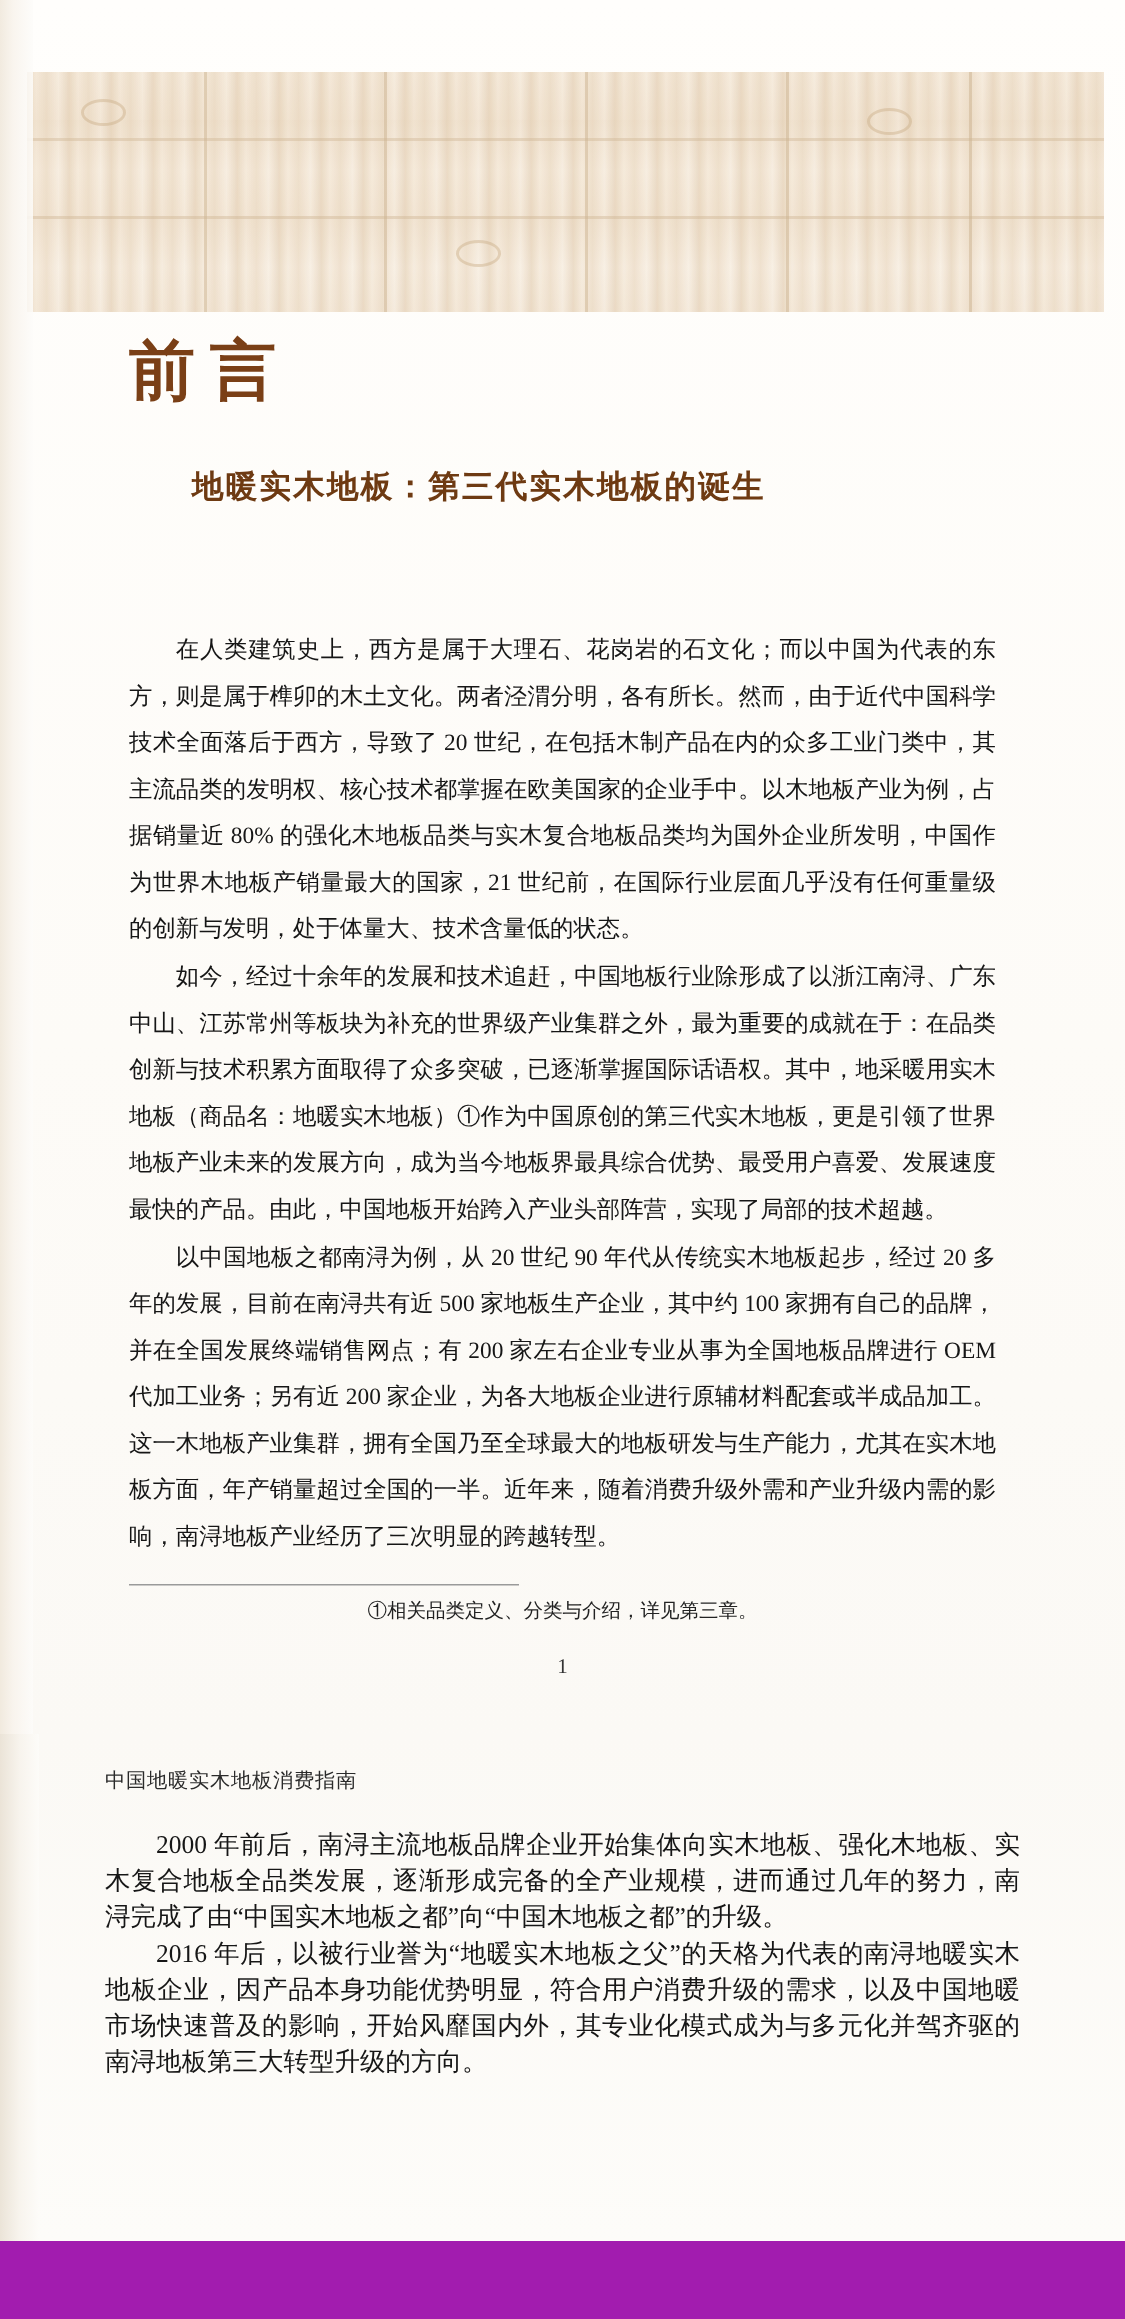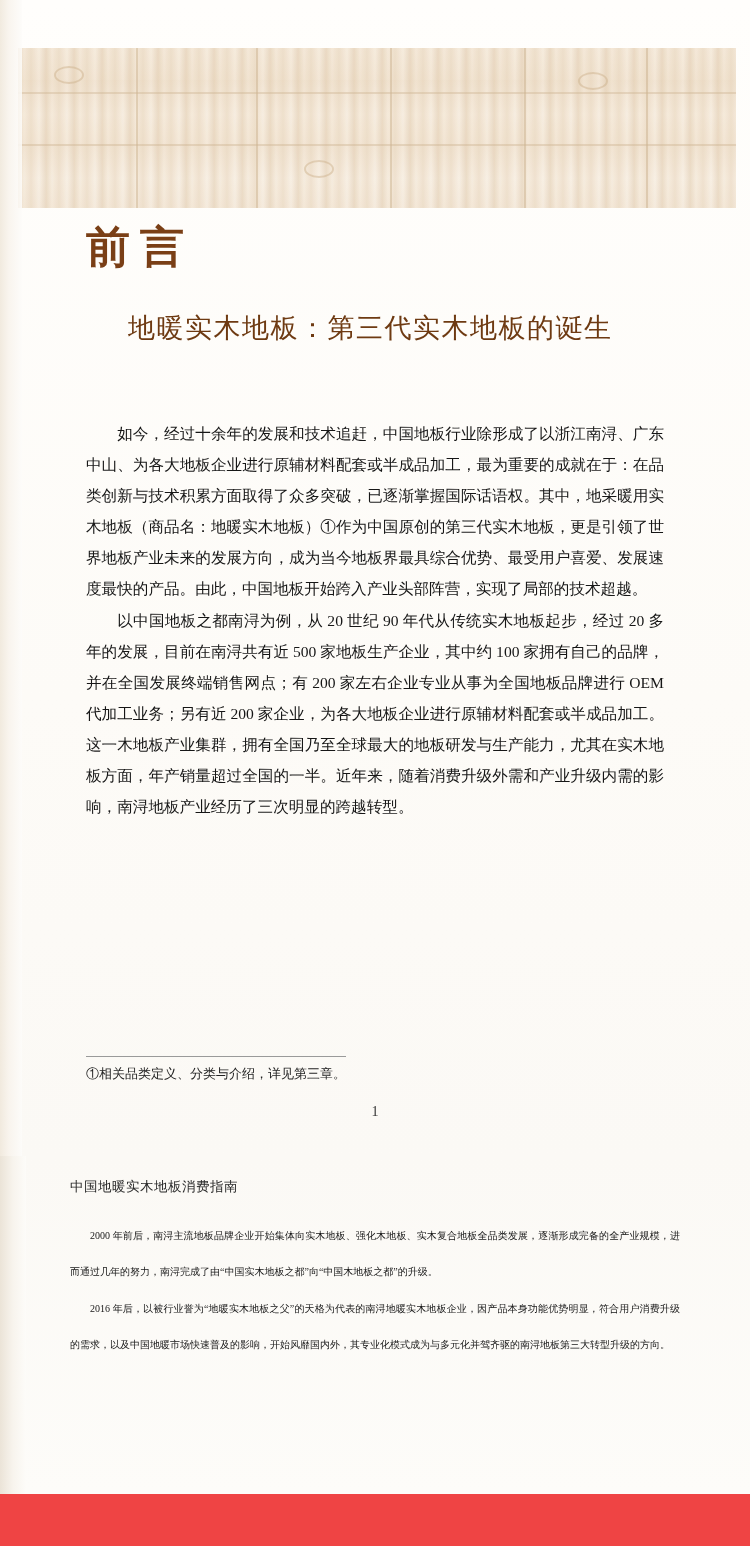--- a/index.html
+++ b/index.html
@@ -12,21 +12,21 @@
     height: 1546px;
     font-family: "Liberation Serif", "DejaVu Serif", serif;
     color: #1a1a1a;
     overflow: hidden;
     position: relative;
   }
   .page {
     position: relative;
     width: 750px;
     height: 1546px;
-    background: #ef4444;
+    background: #a21caf;
   }
 
   
   .page-one {
     position: absolute;
     left: 0; top: 0;
     width: 750px;
     height: 1160px;
     background: linear-gradient(180deg, #fffefc 0%, #fdfbf7 60%, #fbf9f5 100%);
     overflow: hidden;
@@ -95,22 +95,22 @@
     font-size: 44px;
     font-weight: bold;
     letter-spacing: 10px;
     color: #7a3f16;
     font-family: "DejaVu Serif", "Liberation Serif", serif;
   }
   .section-title {
     position: absolute;
     left: 128px;
     top: 310px;
-    font-size: 27px;
-    font-weight: normal;
+    font-size: 21px;
+    font-weight: bold;
     color: #6e3a12;
     letter-spacing: 1.5px;
   }
 
   .body-col {
     position: absolute;
     left: 86px;
     top: 418px;
     width: 578px;
   }
@@ -132,20 +132,21 @@
     background: #9a9a9a;
   }
   .footnote {
     position: absolute;
     left: 86px;
     top: 1062px;
     width: 578px;
     font-size: 13px;
     line-height: 24px;
     color: #222;
+    text-align: center;
   }
   .page-number {
     position: absolute;
     left: 0;
     top: 1104px;
     width: 750px;
     text-align: center;
     font-size: 14px;
     color: #333;
     font-family: "Liberation Serif", serif;
@@ -194,21 +195,21 @@
     font-size: 13.5px;
     color: #2a2a2a;
     letter-spacing: .5px;
   }
   .body-col-2 {
     position: absolute;
     left: 70px;
     top: 62px;
     width: 610px;
   }
-  .page-two .para { font-size: 10px; line-height: 36px; }
+  .page-two .para { font-size: 17px; line-height: 24px; }
 </style>
 </head>
 <body>
 
 <div class="page">
 
   <div class="page-one">
 
     <div class="wood-banner">
       <div class="seam s1"></div>
@@ -221,21 +222,22 @@
       <div class="knot k1"></div>
       <div class="knot k2"></div>
       <div class="knot k3"></div>
     </div>
 
     <div class="chapter-title">前言</div>
 
     <div class="section-title">地暖实木地板：第三代实木地板的诞生</div>
 
     <div class="body-col">
-      <p class="para">如今，经过十余年的发展和技术追赶，中国地板行业除形成了以浙江南浔、广东中山、为各大地板企业进行原辅材料配套或半成品加工，最为重要的成就在于：在品类创新与技术积累方面取得了众多突破，已逐渐掌握国际话语权。其中，地采暖用实木地板（商品名：地暖实木地板）①作为中国原创的第三代实木地板，更是引领了世界地板产业未来的发展方向，成为当今地板界最具综合优势、最受用户喜爱、发展速度最快的产品。由此，中国地板开始跨入产业头部阵营，实现了局部的技术超越。</p>
+      <p class="para">在人类建筑史上，西方是属于大理石、花岗岩的石文化；而以中国为代表的东方，则是属于榫卯的木土文化。两者泾渭分明，各有所长。然而，由于近代中国科学技术全面落后于西方，导致了 20 世纪，在包括木制产品在内的众多工业门类中，其主流品类的发明权、核心技术都掌握在欧美国家的企业手中。以木地板产业为例，占据销量近 80% 的强化木地板品类与实木复合地板品类均为国外企业所发明，中国作为世界木地板产销量最大的国家，21 世纪前，在国际行业层面几乎没有任何重量级的创新与发明，处于体量大、技术含量低的状态。</p>
+      <p class="para">如今，经过十余年的发展和技术追赶，中国地板行业除形成了以浙江南浔、广东中山、江苏常州等板块为补充的世界级产业集群之外，最为重要的成就在于：在品类创新与技术积累方面取得了众多突破，已逐渐掌握国际话语权。其中，地采暖用实木地板（商品名：地暖实木地板）①作为中国原创的第三代实木地板，更是引领了世界地板产业未来的发展方向，成为当今地板界最具综合优势、最受用户喜爱、发展速度最快的产品。由此，中国地板开始跨入产业头部阵营，实现了局部的技术超越。</p>
       <p class="para">以中国地板之都南浔为例，从 20 世纪 90 年代从传统实木地板起步，经过 20 多年的发展，目前在南浔共有近 500 家地板生产企业，其中约 100 家拥有自己的品牌，并在全国发展终端销售网点；有 200 家左右企业专业从事为全国地板品牌进行 OEM 代加工业务；另有近 200 家企业，为各大地板企业进行原辅材料配套或半成品加工。这一木地板产业集群，拥有全国乃至全球最大的地板研发与生产能力，尤其在实木地板方面，年产销量超过全国的一半。近年来，随着消费升级外需和产业升级内需的影响，南浔地板产业经历了三次明显的跨越转型。</p>
     </div>
 
     <div class="footnote-rule"></div>
     <div class="footnote">①相关品类定义、分类与介绍，详见第三章。</div>
 
     <div class="page-number">1</div>
   </div>
 
   <div class="gutter"></div>

